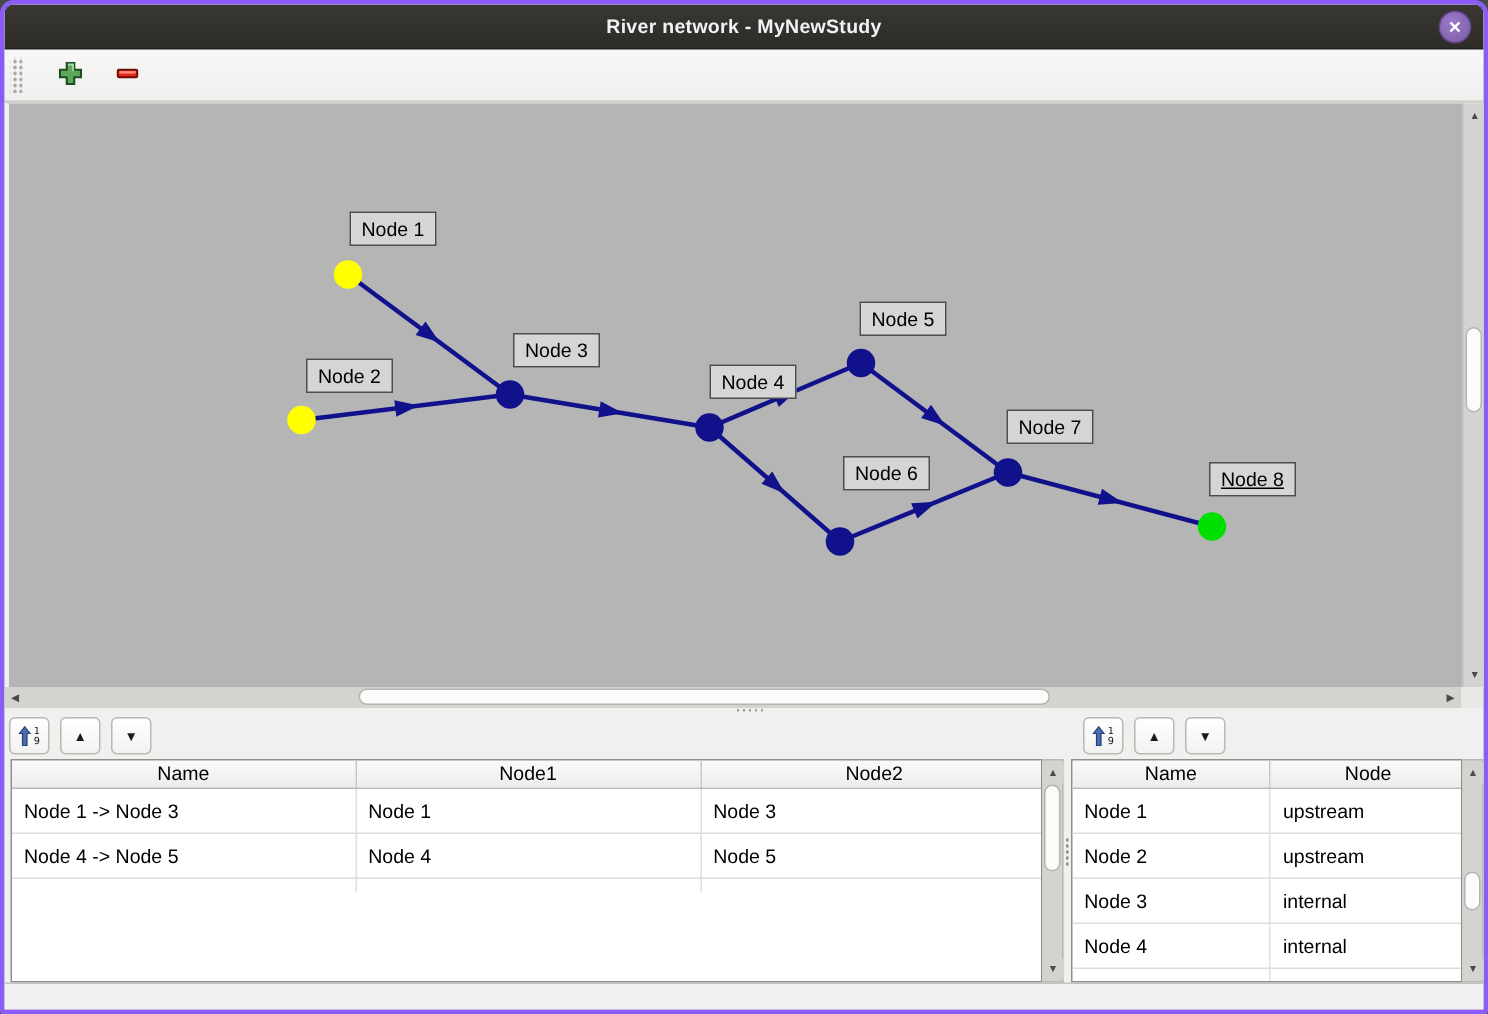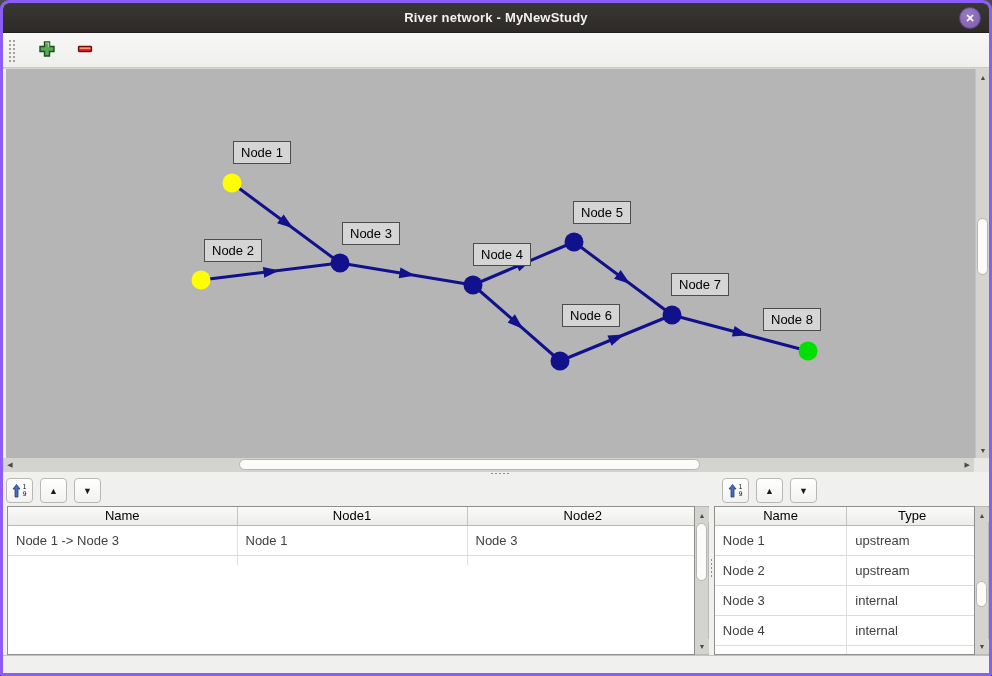--- a/index.html
+++ b/index.html
@@ -99,21 +99,21 @@
   .tblwrap.right { width:262px; }
   table.grid { border-collapse:collapse; table-layout:fixed; width:100%; }
   table.grid th {
     height:18px; font-weight:normal; font-size:13px; color:#000;
     background:linear-gradient(#fafafa,#ececea);
     border-right:1px solid #c6c6c2; border-bottom:1px solid #b9b9b5;
     overflow:hidden; white-space:nowrap;
   }
   table.grid th:last-child { border-right:none; }
   table.grid td {
-    height:30px; font-size:13px; color:#404040; background:#fff;
+    height:30px; font-size:13px; color:#000000; background:#fff;
     padding:0 0 0 8px;
     border-right:1px solid #e0e0de; border-bottom:1px solid #dcdcda;
     overflow:hidden; white-space:nowrap;
   }
   table.grid td:last-child { border-right:none; }
   table.grid tr.partial td { height:10px; border-bottom:none; }
   .tbl-vscroll { width:14px; background:#d3d3d0; position:relative; border:1px solid #b8b8b4; border-left:none; }
   .splitter-v { width:5px; position:relative; }
   .splitter-v .dots {
     position:absolute; top:52px; left:1px; width:3px; height:20px;
@@ -200,21 +200,21 @@
           <circle cx="805" cy="348" r="9.5" fill="#00e000"></circle>
         </svg>
       <div id="node-labels">
           <div class="node-label" style="left: 227px; top: 72px;">Node 1</div>
           <div class="node-label" style="left: 198px; top: 170px;">Node 2</div>
           <div class="node-label" style="left: 336px; top: 153px;">Node 3</div>
           <div class="node-label" style="left: 467px; top: 174px;">Node 4</div>
           <div class="node-label" style="left: 567px; top: 132px;">Node 5</div>
           <div class="node-label" style="left: 556px; top: 235px;">Node 6</div>
           <div class="node-label" style="left: 665px; top: 204px;">Node 7</div>
-          <div class="node-label" style="left: 757px; top: 239px;">Node 8</div>
+          <div class="node-label" style="left: 800px; top: 239px; text-decoration: underline;">Node 8</div>
         </div>
     </div>
     <div class="vscroll">
       <div class="arrow" style="top:1px;">▲</div>
       <div class="thumb-v" style="top:149px; height:57px;"></div>
       <div class="arrow" style="bottom:1px;">▼</div>
     </div>
   </div>
 
   <div class="hscroll-row">
@@ -285,20 +285,25 @@
               <th>Node1</th>
               <th>Node2</th>
             </tr>
           </thead>
           <tbody>
             <tr>
               <td>Node 1 -&gt; Node 3</td>
               <td>Node 1</td>
               <td>Node 3</td>
             </tr>
+            <tr>
+              <td>Node 4 -&gt; Node 5</td>
+              <td>Node 4</td>
+              <td>Node 5</td>
+            </tr>
             <tr class="partial">
               <td></td>
               <td></td>
               <td></td>
             </tr>
           </tbody>
       </table>
     </div>
     <div class="tbl-vscroll">
       <div class="arrow" style="top:1px;">▲</div>
@@ -310,21 +315,21 @@
     </div>
     <div class="tblwrap right">
       <table class="grid" id="right-table">
         <colgroup>
             <col style="width:132px">
             <col style="width:130px">
           </colgroup>
         <thead>
             <tr>
               <th>Name</th>
-              <th>Type</th>
+              <th>Node</th>
             </tr>
           </thead>
           <tbody>
             <tr>
               <td>Node 1</td>
               <td>upstream</td>
             </tr>
             <tr>
               <td>Node 2</td>
               <td>upstream</td>

